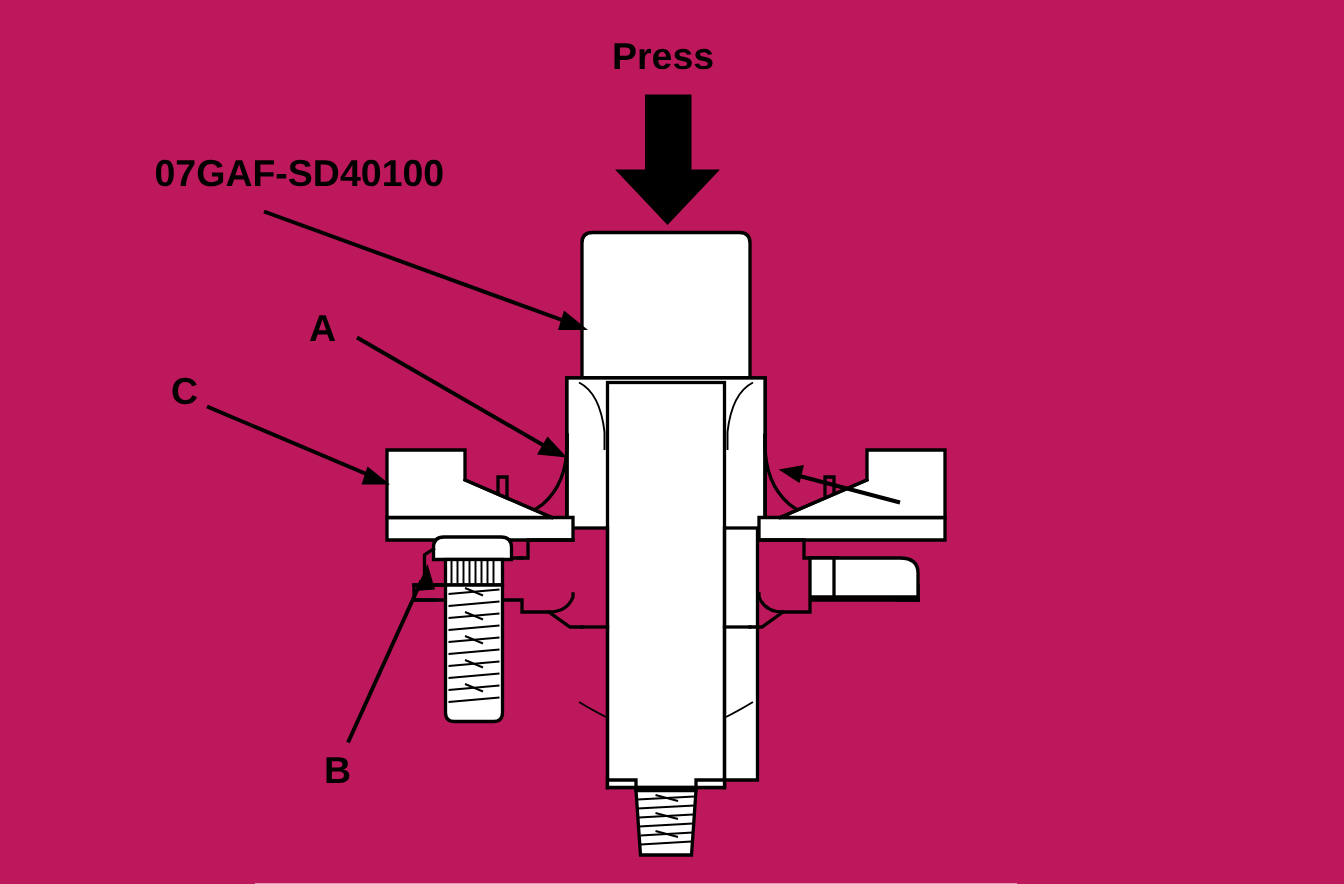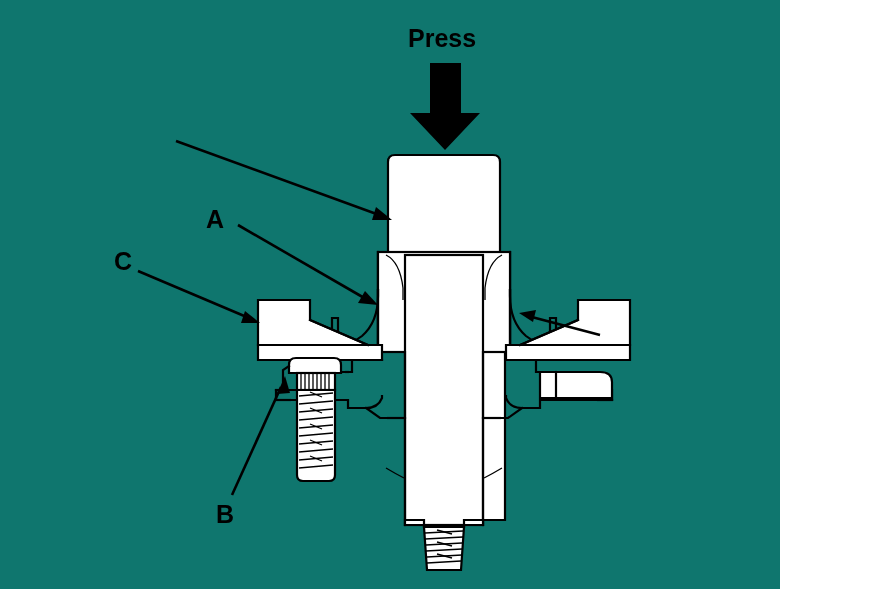--- a/index.html
+++ b/index.html
@@ -6,23 +6,23 @@
   html, body {
     margin: 0;
     padding: 0;
     background: #ffffff;
   }
   body {
     font-family: "Liberation Sans", sans-serif;
   }
   #stage {
     position: relative;
-    width: 780px;
+    width: 896px;
     height: 589px;
-    background: #0f766e;
+    background: #be185d;
     overflow: hidden;
   }
   #diagram-svg {
     position: absolute;
     left: 0;
     top: 0;
     width: 896px;
     height: 589px;
     display: block;
   }
@@ -356,20 +356,21 @@
 
     <g>
       <line class="leader" x1="232" y1="495" x2="281" y2="387"></line>
       <polygon class="leader-head" points="285,376 277,394 290,393"></polygon>
     </g>
 
   </svg>
 
   <div class="lbl" id="label-press">Press</div>
 
+  <div class="lbl" id="label-part-number">07GAF-SD40100</div>
 
   <div class="lbl" id="label-a">A</div>
 
   <div class="lbl" id="label-b">B</div>
 
   <div class="lbl" id="label-c">C</div>
 
 </div>
 
 </body></html>

